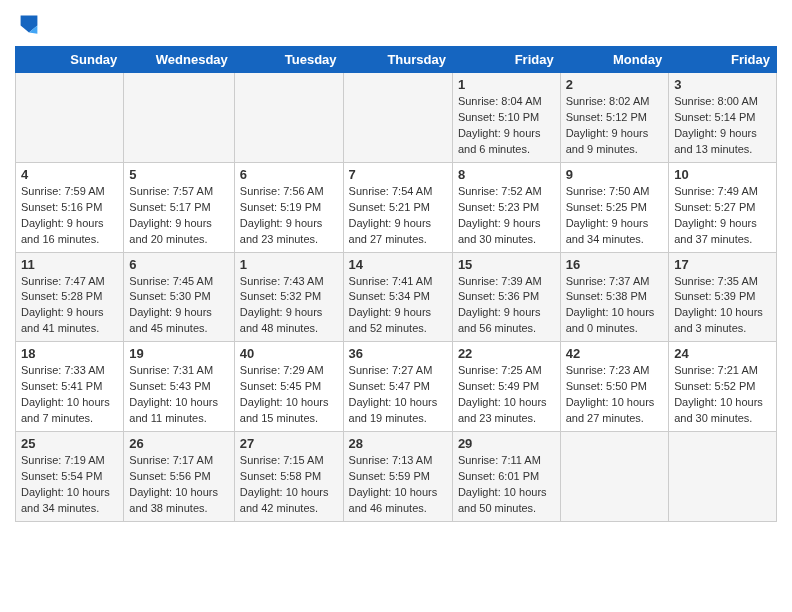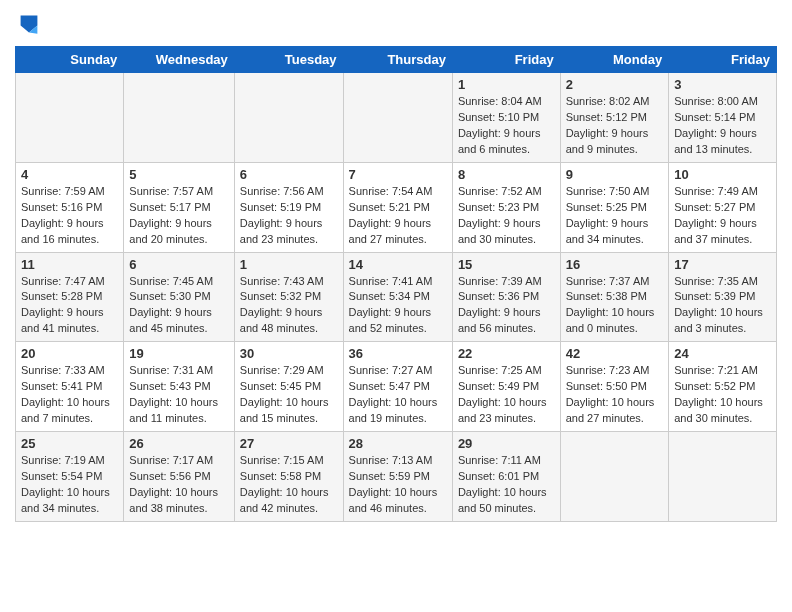--- a/index.html
+++ b/index.html
@@ -188,29 +188,29 @@
           <span class="day-num">16</span>
           <div class="day-info">Sunrise: 7:37 AM<br>Sunset: 5:38 PM<br>Daylight: 10 hours and 0 minutes.</div>
         </td>
         <td>
           <span class="day-num">17</span>
           <div class="day-info">Sunrise: 7:35 AM<br>Sunset: 5:39 PM<br>Daylight: 10 hours and 3 minutes.</div>
         </td>
       </tr>
       <tr>
         <td>
-          <span class="day-num">20</span>
+          <span class="day-num">18</span>
           <div class="day-info">Sunrise: 7:33 AM<br>Sunset: 5:41 PM<br>Daylight: 10 hours and 7 minutes.</div>
         </td>
         <td>
           <span class="day-num">19</span>
           <div class="day-info">Sunrise: 7:31 AM<br>Sunset: 5:43 PM<br>Daylight: 10 hours and 11 minutes.</div>
         </td>
         <td>
-          <span class="day-num">30</span>
+          <span class="day-num">40</span>
           <div class="day-info">Sunrise: 7:29 AM<br>Sunset: 5:45 PM<br>Daylight: 10 hours and 15 minutes.</div>
         </td>
         <td>
           <span class="day-num">36</span>
           <div class="day-info">Sunrise: 7:27 AM<br>Sunset: 5:47 PM<br>Daylight: 10 hours and 19 minutes.</div>
         </td>
         <td>
           <span class="day-num">22</span>
           <div class="day-info">Sunrise: 7:25 AM<br>Sunset: 5:49 PM<br>Daylight: 10 hours and 23 minutes.</div>
         </td>

